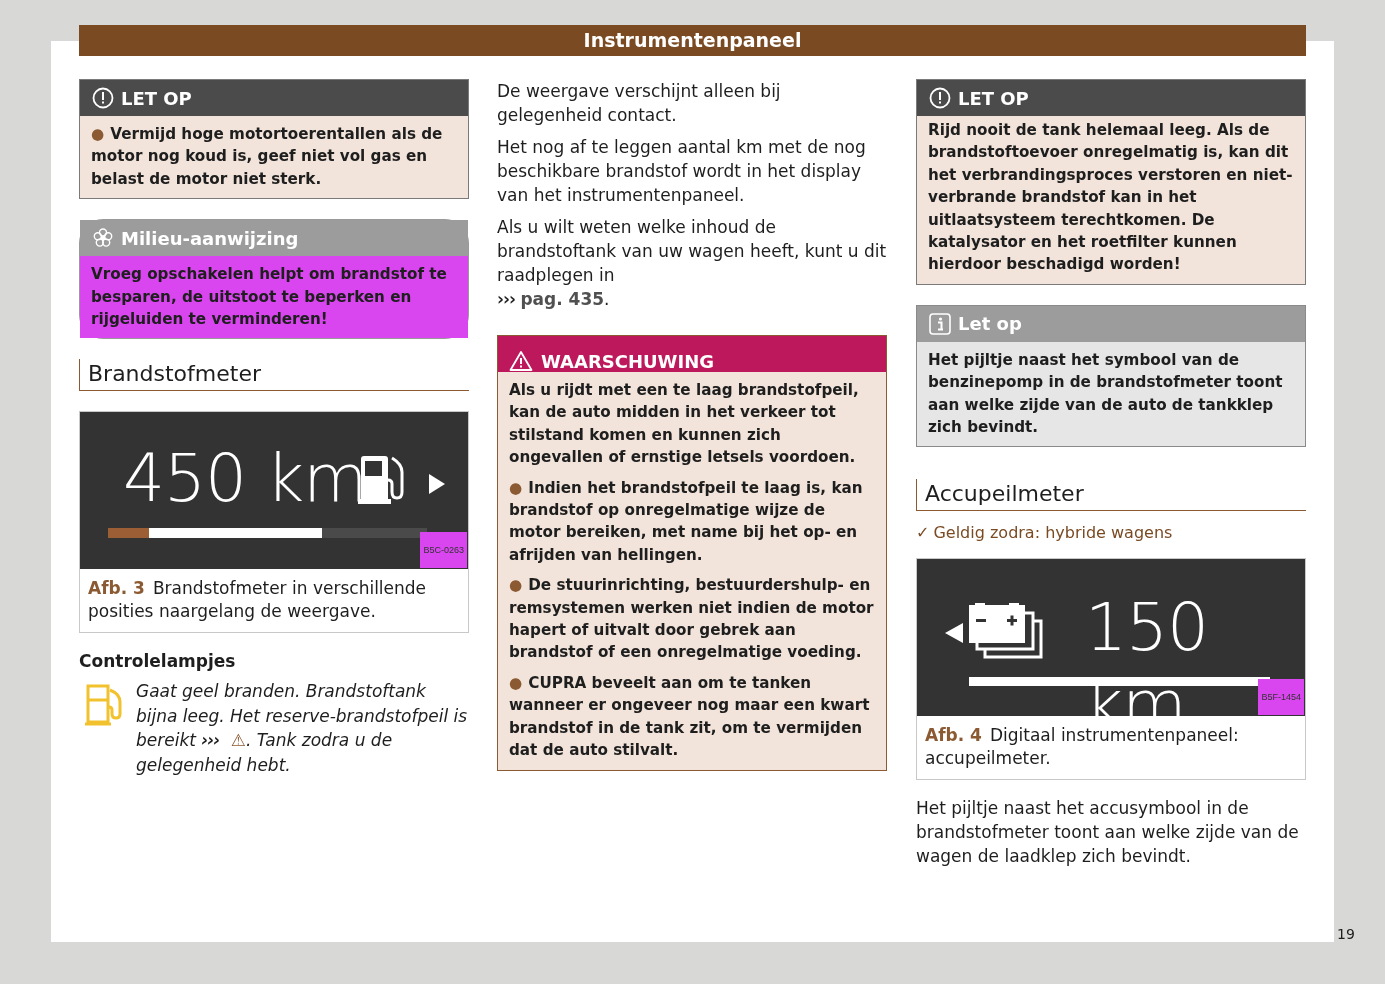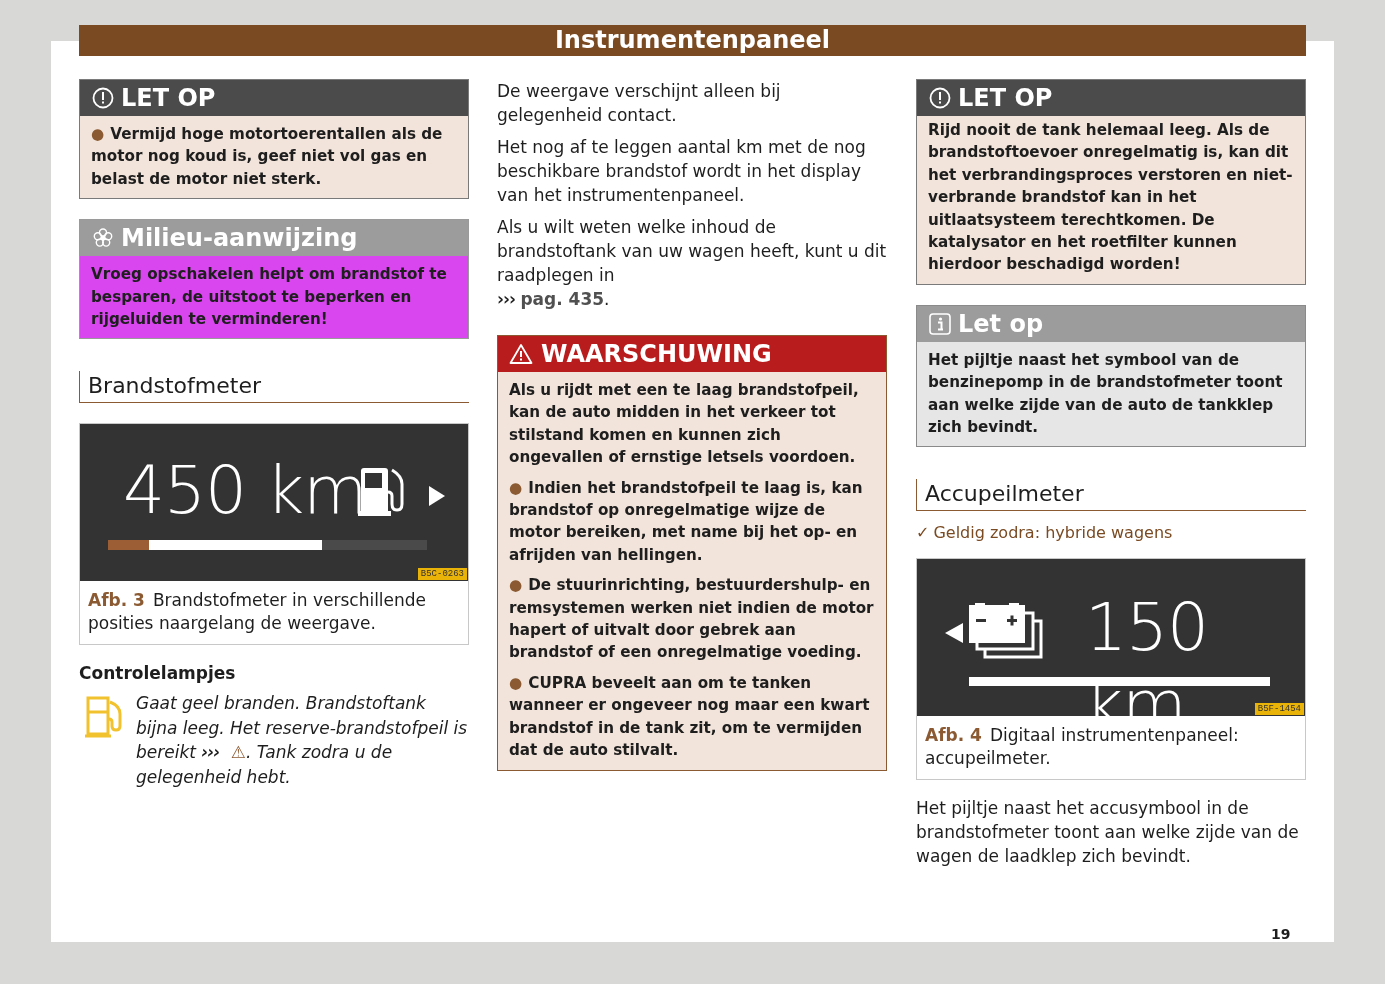--- a/index.html
+++ b/index.html
@@ -9,74 +9,74 @@
     font-family: "DejaVu Sans", sans-serif;
     color: #1e1e1e;
   }
   .sheet {
     position: absolute; left: 51px; top: 41px; width: 1283px; height: 901px;
     background: #ffffff;
   }
   .banner {
     position: absolute; left: 79px; top: 25px; width: 1227px; height: 31px;
     background: #7a4b23; color: #fff;
-    font-weight: bold; font-size: 24px; line-height: 31px; text-align: center;
+    font-weight: bold; font-size: 19px; line-height: 31px; text-align: center;
   }
   .col { position: absolute; top: 79px; width: 390px; }
   .col1 { left: 79px; }
   .col2 { left: 497px; }
   .col3 { left: 916px; }
 
   .box { border: 1px solid #7a7a7a; margin-bottom: 20px; }
   .box .hd {
     height: 36px; display: flex; align-items: center; padding-left: 12px;
-    color: #fff; font-weight: bold; font-size: 24px;
+    color: #fff; font-weight: bold; font-size: 18px;
   }
   .box .bd {
     padding: 7px 11px 8px 11px; font-weight: bold; font-size: 15.2px; line-height: 22.4px;
   }
   .box .bd p { margin: 0 0 8px 0; }
   .box .bd p:last-child { margin-bottom: 0; }
   .hd .ico { width: 22px; height: 22px; margin-right: 7px; display: inline-flex; align-items: center; justify-content: center; }
 
   .box.letop .hd { background: #4b4b4b; }
   .box.letop .bd { background: #f2e4da; }
   .box.milieu { border-color: #9a9a9a; }
   .box.milieu .hd { background: #9c9c9c; }
   .box.milieu .bd { background: #d946ef; }
   .box.info { border-color: #8a8a8a; }
   .box.info .hd { background: #9c9c9c; }
   .box.info .bd { background: #e6e6e6; }
   .box.warn { border-color: #8b5a32; }
-  .box.warn .hd { background: #b91c1c; }
+  .box.warn .hd { background: #be185d; align-items: flex-end; }
   .box.warn .bd { background: #f2e4da; }
 
   .bullet { color: #8b5a32; margin-right: 6px; }
 
   .section-title {
     border-left: 1.5px solid #8b5a32; border-bottom: 1.5px solid #8b5a32;
     padding: 2px 0 4px 8px; font-size: 22px; font-weight: normal; color: #1e1e1e;
     margin: 0;
   }
   .body-text { font-size: 17px; line-height: 24px; margin: 0 0 8px 0; }
   .link { color: #505050; font-weight: bold; }
   .chev { font-weight: bold; color: #1e1e1e; letter-spacing: -1px; }
 
   .figure { border: 1px solid #c8c8c8; }
   .screen { background: #333333; position: relative; }
   .fig-code {
-    position: absolute; right: 1px; bottom: 1px; background: #eab308; color: #333;
-    font-size: 9px; padding: 0 3px; line-height: 12px; font-family: Liberation Mono, monospace;
+    position: absolute; right: 1px; bottom: 1px; background: #d946ef; color: #333;
+    font-size: 9px; padding: 12px 3px; line-height: 12px; font-family: Liberation Sans, sans-serif;
   }
   .caption { padding: 8px 8px 9px 8px; font-size: 17px; line-height: 23px; }
   .caption .afb { color: #8b5a32; font-weight: bold; margin-right: 8px; }
 
   .km-text { position: absolute; color: #fff; font-size: 66px; font-weight: 300; letter-spacing: -1px; font-family: "DejaVu Sans", sans-serif; }
 
-  .pagenum { position: absolute; left: 1271px; top: 926px; font-weight: bold; font-size: 14px; }
+  .pagenum { position: absolute; left: 1337px; top: 926px; font-weight: normal; font-size: 14px; }
 </style>
 </head>
 <body>
 
 <div class="sheet"></div>
 <div class="banner">Instrumentenpaneel</div>
 
 <div class="col col1">
   <div class="box letop" style="margin-bottom:20px;">
     <div class="hd">
@@ -87,21 +87,21 @@
             <rect x="10" y="14.5" width="2" height="2" fill="#fff"></rect>
           </svg>
       </span>
       <span>LET OP</span>
     </div>
     <div class="bd">
       <p><span class="bullet">●</span><span>Vermijd hoge motortoerentallen als de motor nog koud is, geef niet vol gas en belast de motor niet sterk.</span></p>
     </div>
   </div>
 
-  <div class="box milieu" style="margin-bottom:32px;">
+  <div class="box milieu" style="margin-bottom:20px;border-radius:24px;">
     <div class="hd">
       <span class="ico">
         <svg width="22" height="22" viewBox="0 0 22 22" fill="none" stroke="#fff" stroke-width="1.4">
           <circle cx="11" cy="5.5" r="3.5"></circle>
             <circle cx="16.2" cy="9.3" r="3.5"></circle>
             <circle cx="14.2" cy="15.6" r="3.5"></circle>
             <circle cx="7.8" cy="15.6" r="3.5"></circle>
             <circle cx="5.8" cy="9.3" r="3.5"></circle>
             <circle cx="11" cy="11" r="1.5" fill="#fff"></circle>
         </svg>

